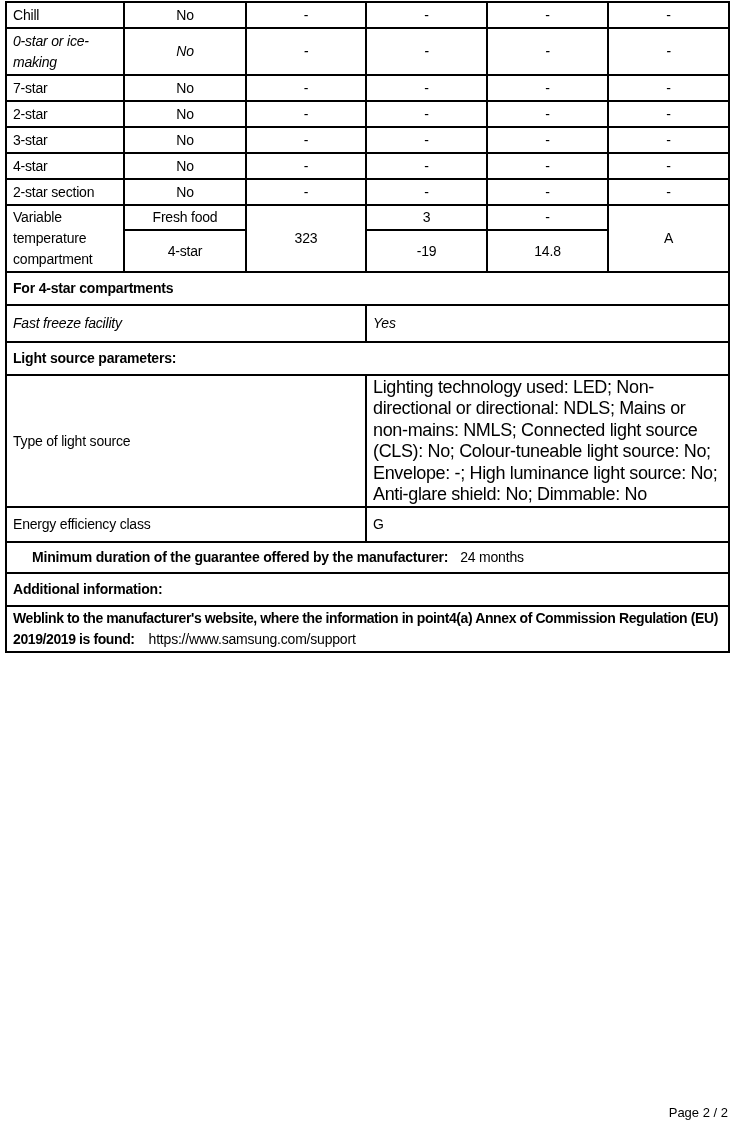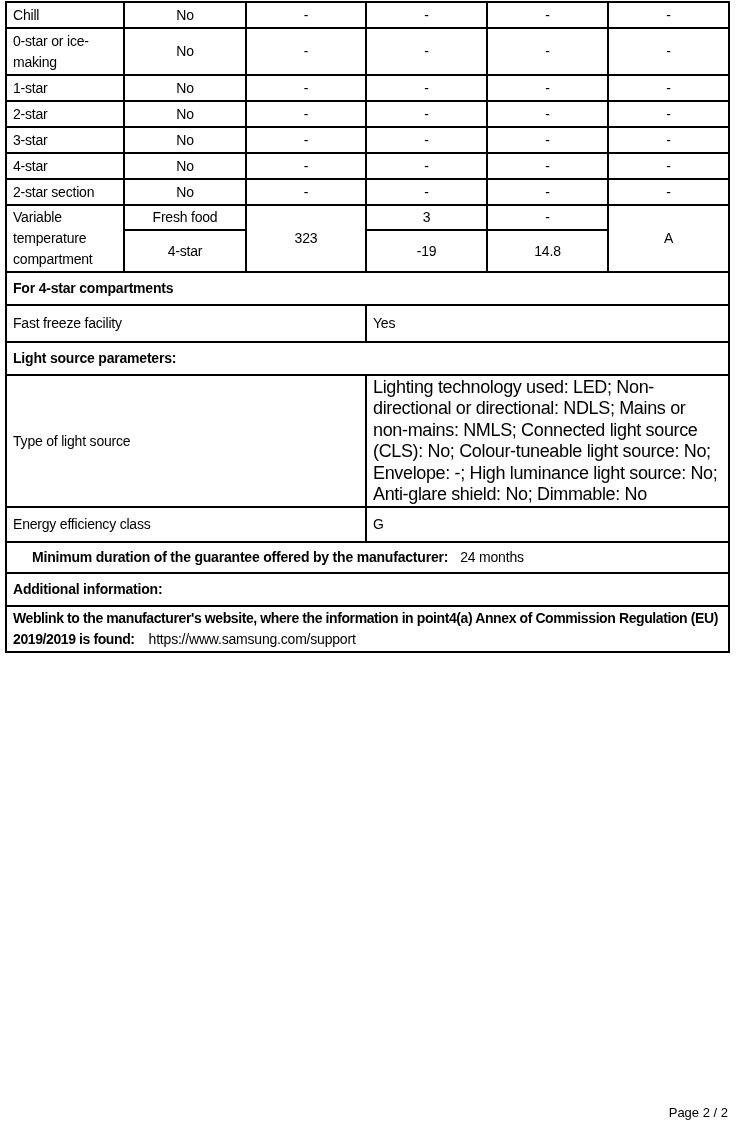--- a/index.html
+++ b/index.html
@@ -37,25 +37,25 @@
   td.light-text {
     font-size: 18px;
     letter-spacing: -0.35px;
     line-height: 21.4px;
     padding: 6px 2px 6px 8px;
     vertical-align: middle;
   }
   .weblink-bold { font-weight: bold; letter-spacing: -0.4px; }
   
   tr.h26 { height: 26px; }
-  tr.h47 { height: 47px; }
+  tr.h47 { height: 47px; font-style: italic; }
   tr.h25 { height: 25px; }
   tr.h42 { height: 42px; }
   tr.h33 { height: 33px; }
-  tr.h37 { height: 37px; }
+  tr.h37 { height: 37px; font-style: italic; }
   tr.h124 { height: 124px; }
   tr.h35 { height: 35px; }
   tr.h31 { height: 31px; }
   tr.h52 { height: 36px; }
   .page-footer {
     position: absolute;
     top: 1105px;
     right: 22px;
     font-size: 13px;
     color: #000;
@@ -88,21 +88,21 @@
     <tr class="h47">
       <td class="lbl">0-star or ice-making</td>
       <td class="ctr">No</td>
       <td class="ctr">-</td>
       <td class="ctr">-</td>
       <td class="ctr">-</td>
       <td class="ctr">-</td>
     </tr>
 
     <tr class="h26">
-      <td class="lbl">1-star</td>
+      <td class="lbl">7-star</td>
       <td class="ctr">No</td>
       <td class="ctr">-</td>
       <td class="ctr">-</td>
       <td class="ctr">-</td>
       <td class="ctr">-</td>
     </tr>
 
     <tr class="h26">
       <td class="lbl">2-star</td>
       <td class="ctr">No</td>

